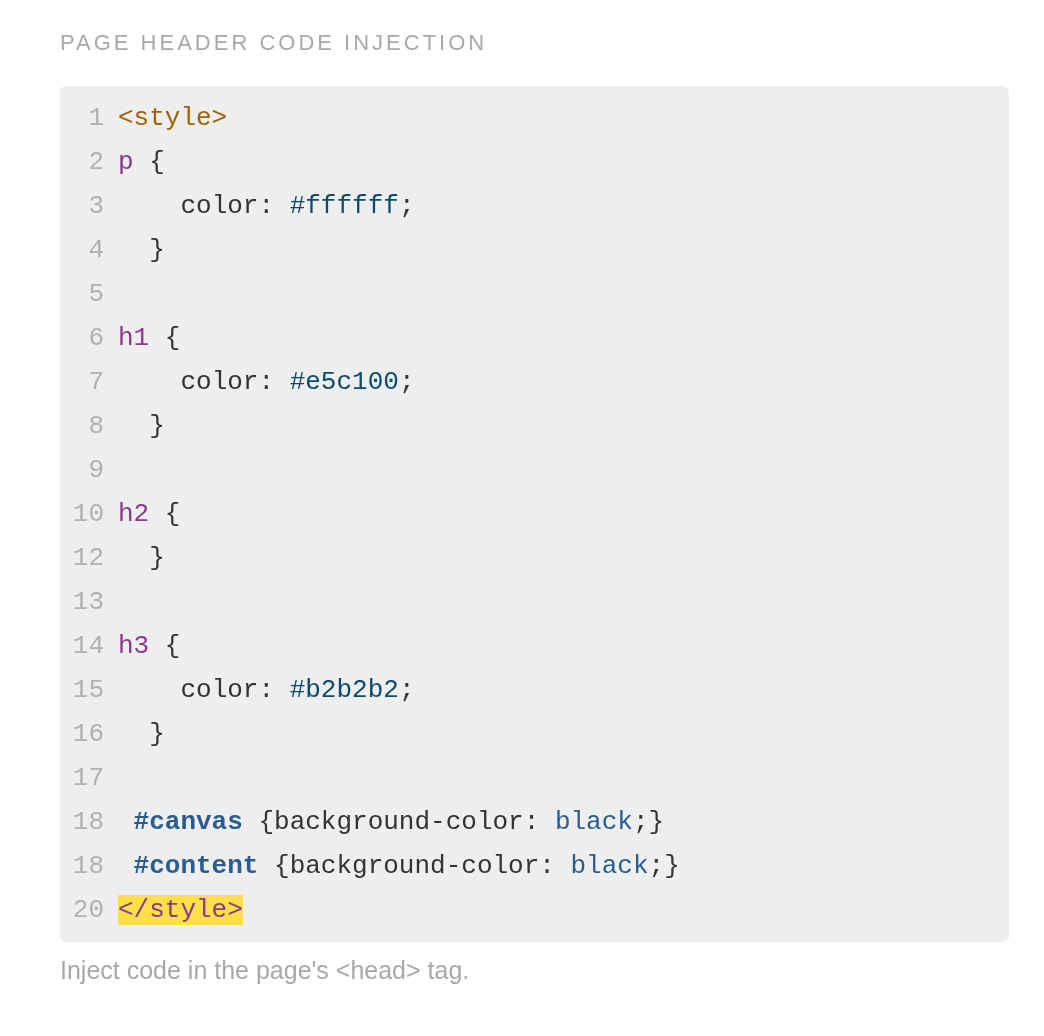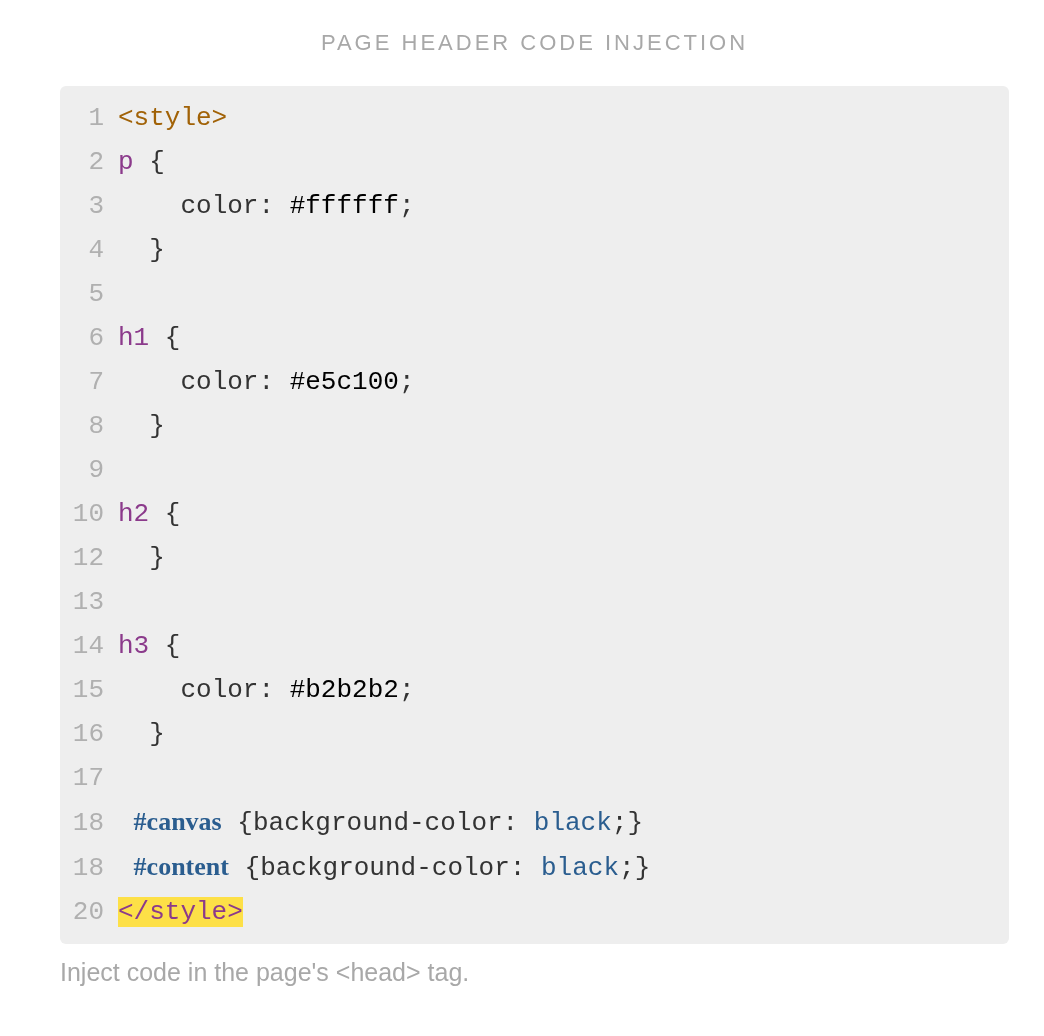--- a/index.html
+++ b/index.html
@@ -13,21 +13,20 @@
   .container {
     padding: 30px 35px 40px 60px;
   }
   .section-title {
     font-size: 22px;
     font-weight: 500;
     letter-spacing: 3px;
     color: #a8a8a8;
     text-transform: uppercase;
     margin: 0 0 30px 0;
-    text-align: center;
   }
   .code-editor {
     background: #eeeeee;
     border-radius: 6px;
     padding: 10px 0 10px 0;
     font-family: "SFMono-Regular", Consolas, "Liberation Mono", Menlo, Courier, monospace;
     font-size: 26px;
     line-height: 44px;
     overflow: hidden;
   }
@@ -43,25 +42,25 @@
     padding-right: 14px;
     user-select: none;
     flex-shrink: 0;
   }
   .code-content {
     flex: 1;
     color: #333333;
   }
   .tok-tag { color: #a16207; }
   .tok-sel { color: #8b3a8b; }
-  .tok-idsel { color: #2a5d8f; font-weight: 700; font-family: Liberation Serif, serif; }
+  .tok-idsel { color: #2a5d8f; font-weight: 700; }
   .tok-brace { color: #333333; }
   .tok-prop { color: #333333; font-weight: 400; }
   .tok-punc { color: #333333; }
-  .tok-hex { color: #000000; margin-top: 44px; }
+  .tok-hex { color: #0c4a6e; margin-top: 44px; }
   .tok-kw { color: #2a5d8f; }
   .tok-closing-hl {
     background: #fde047;
     color: #8b3a8b;
   }
   .help-text {
     margin-top: 14px;
     font-size: 25px;
     color: #a8a8a8;
   }

